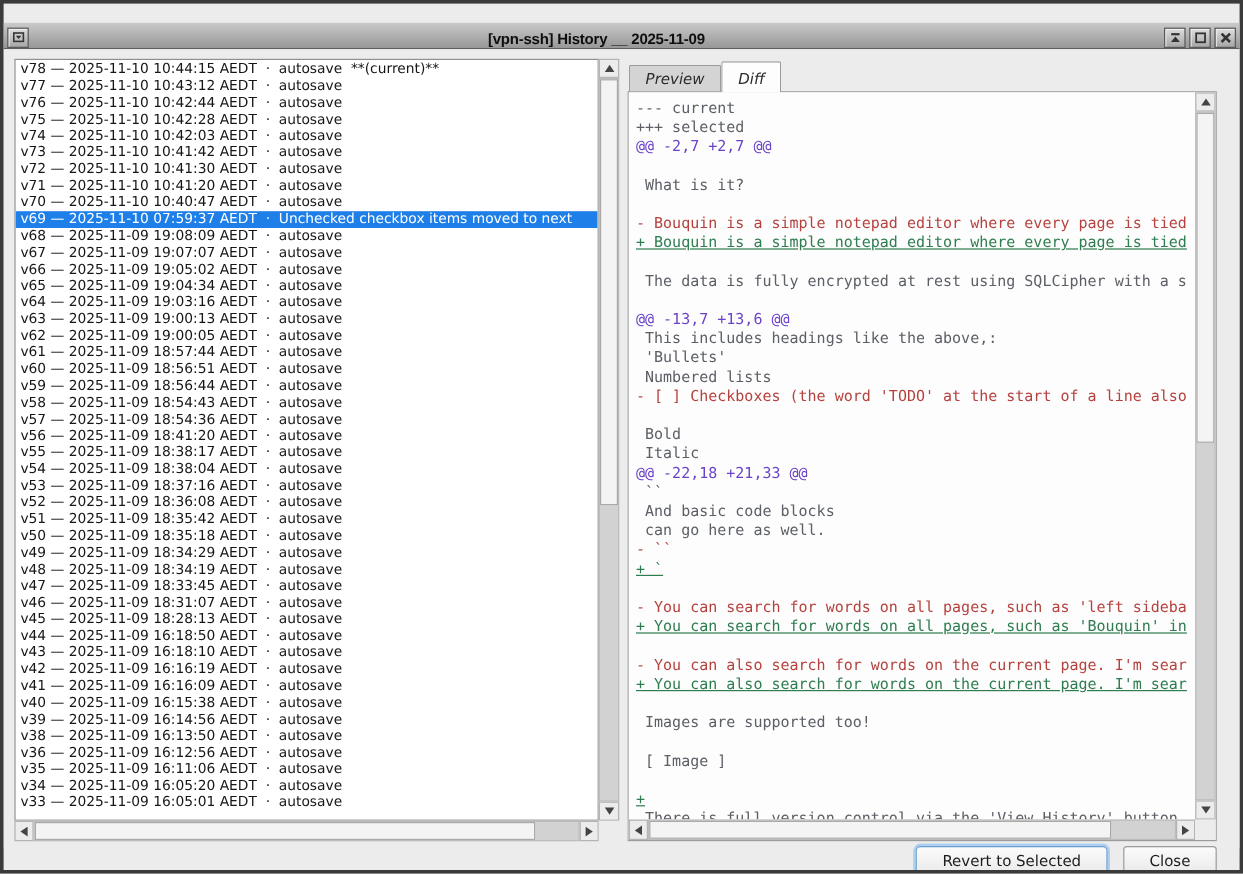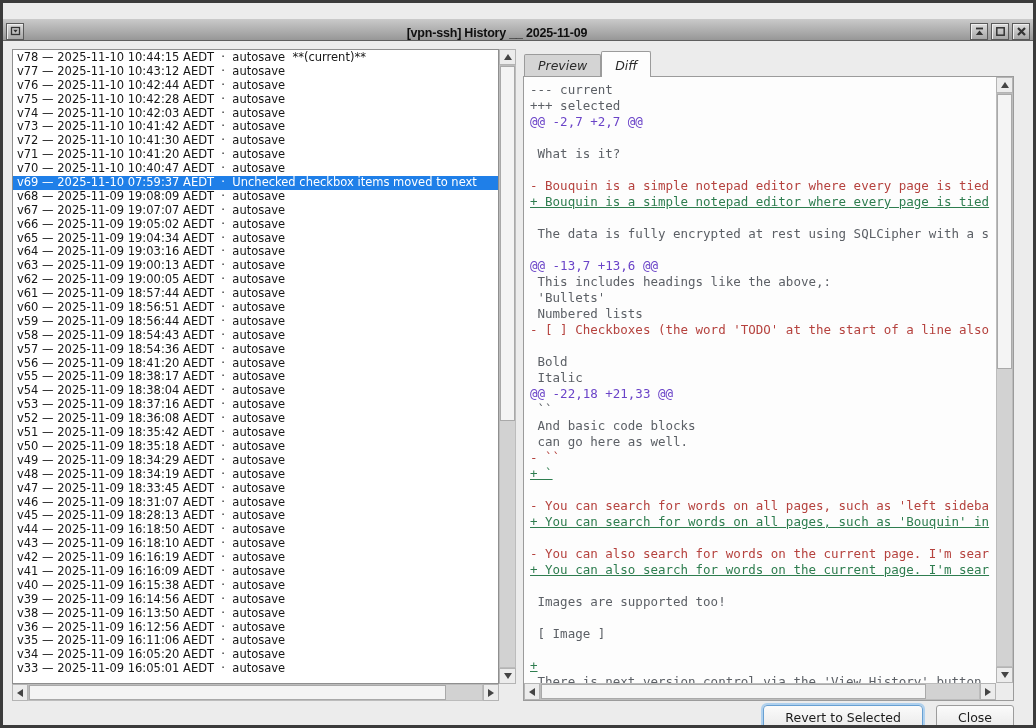--- a/index.html
+++ b/index.html
@@ -259,21 +259,21 @@
             <div class="dline add">+ You can search for words on all pages, such as 'Bouquin' in</div>
             <div class="dline ctx"></div>
             <div class="dline del">- You can also search for words on the current page. I'm sear</div>
             <div class="dline add">+ You can also search for words on the current page. I'm sear</div>
             <div class="dline ctx"></div>
             <div class="dline ctx"> Images are supported too!</div>
             <div class="dline ctx"></div>
             <div class="dline ctx"> [ Image ]</div>
             <div class="dline ctx"></div>
             <div class="dline add">+</div>
-            <div class="dline ctx"> There is next version control via the 'View History' button</div>
+            <div class="dline ctx"> There is full version control via the 'View History' button</div>
           </div>
         <div class="vscroll">
           <div class="sb-btn">
               <span class="tri up"></span>
             </div>
           <div class="sb-track">
             <div class="sb-thumb diff-v-thumb"></div>
           </div>
           <div class="sb-btn">
               <span class="tri down"></span>

